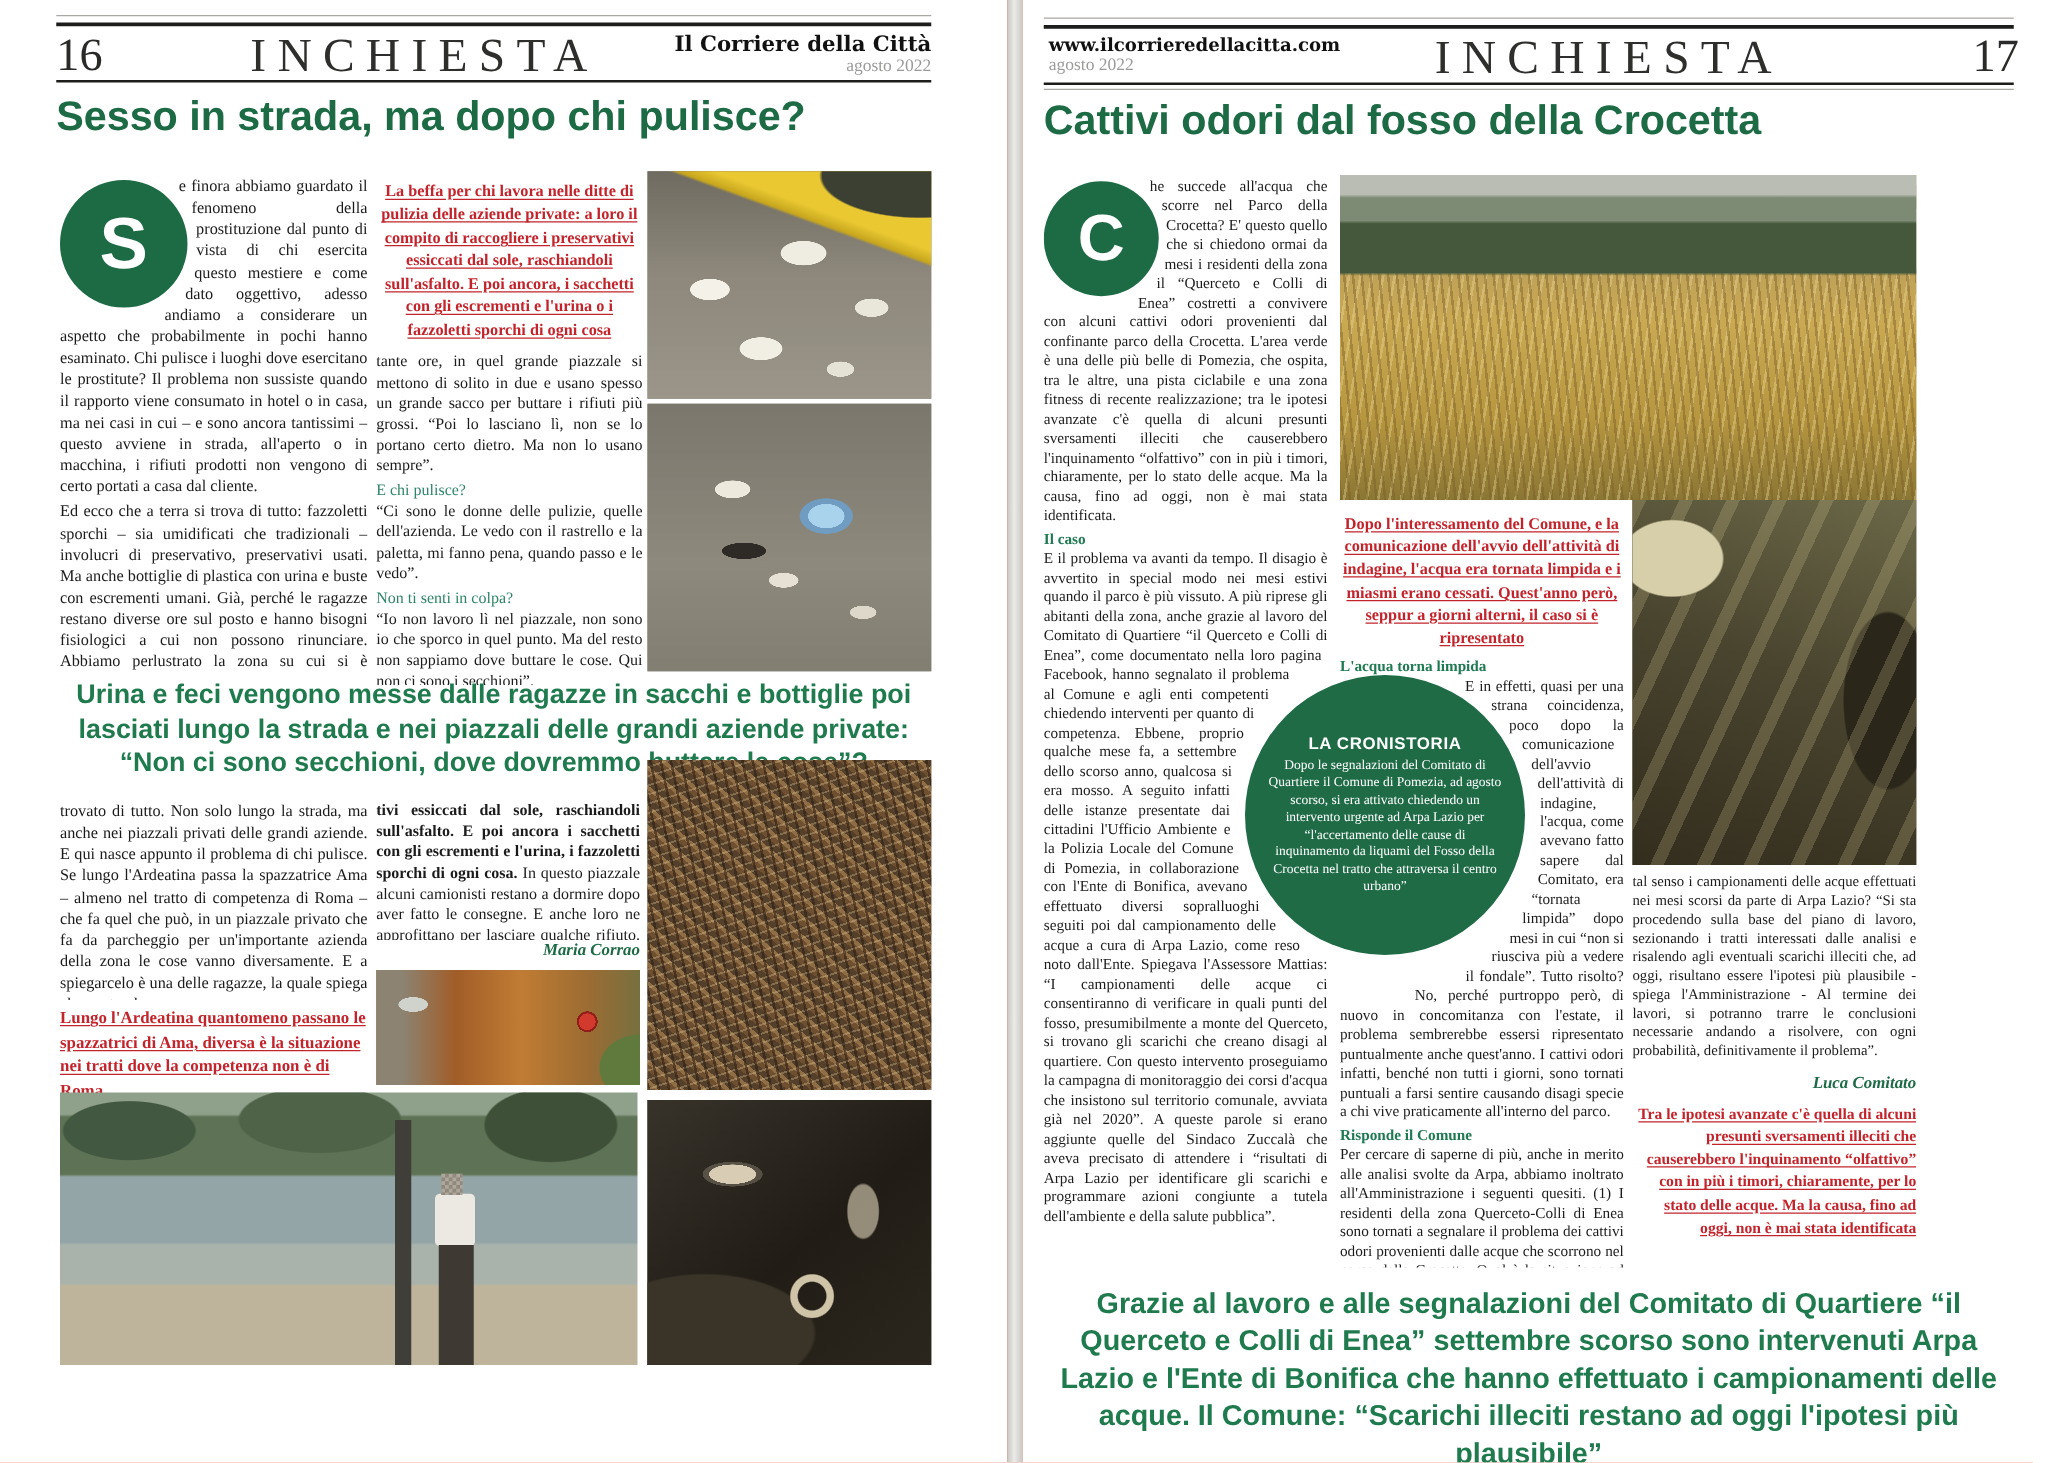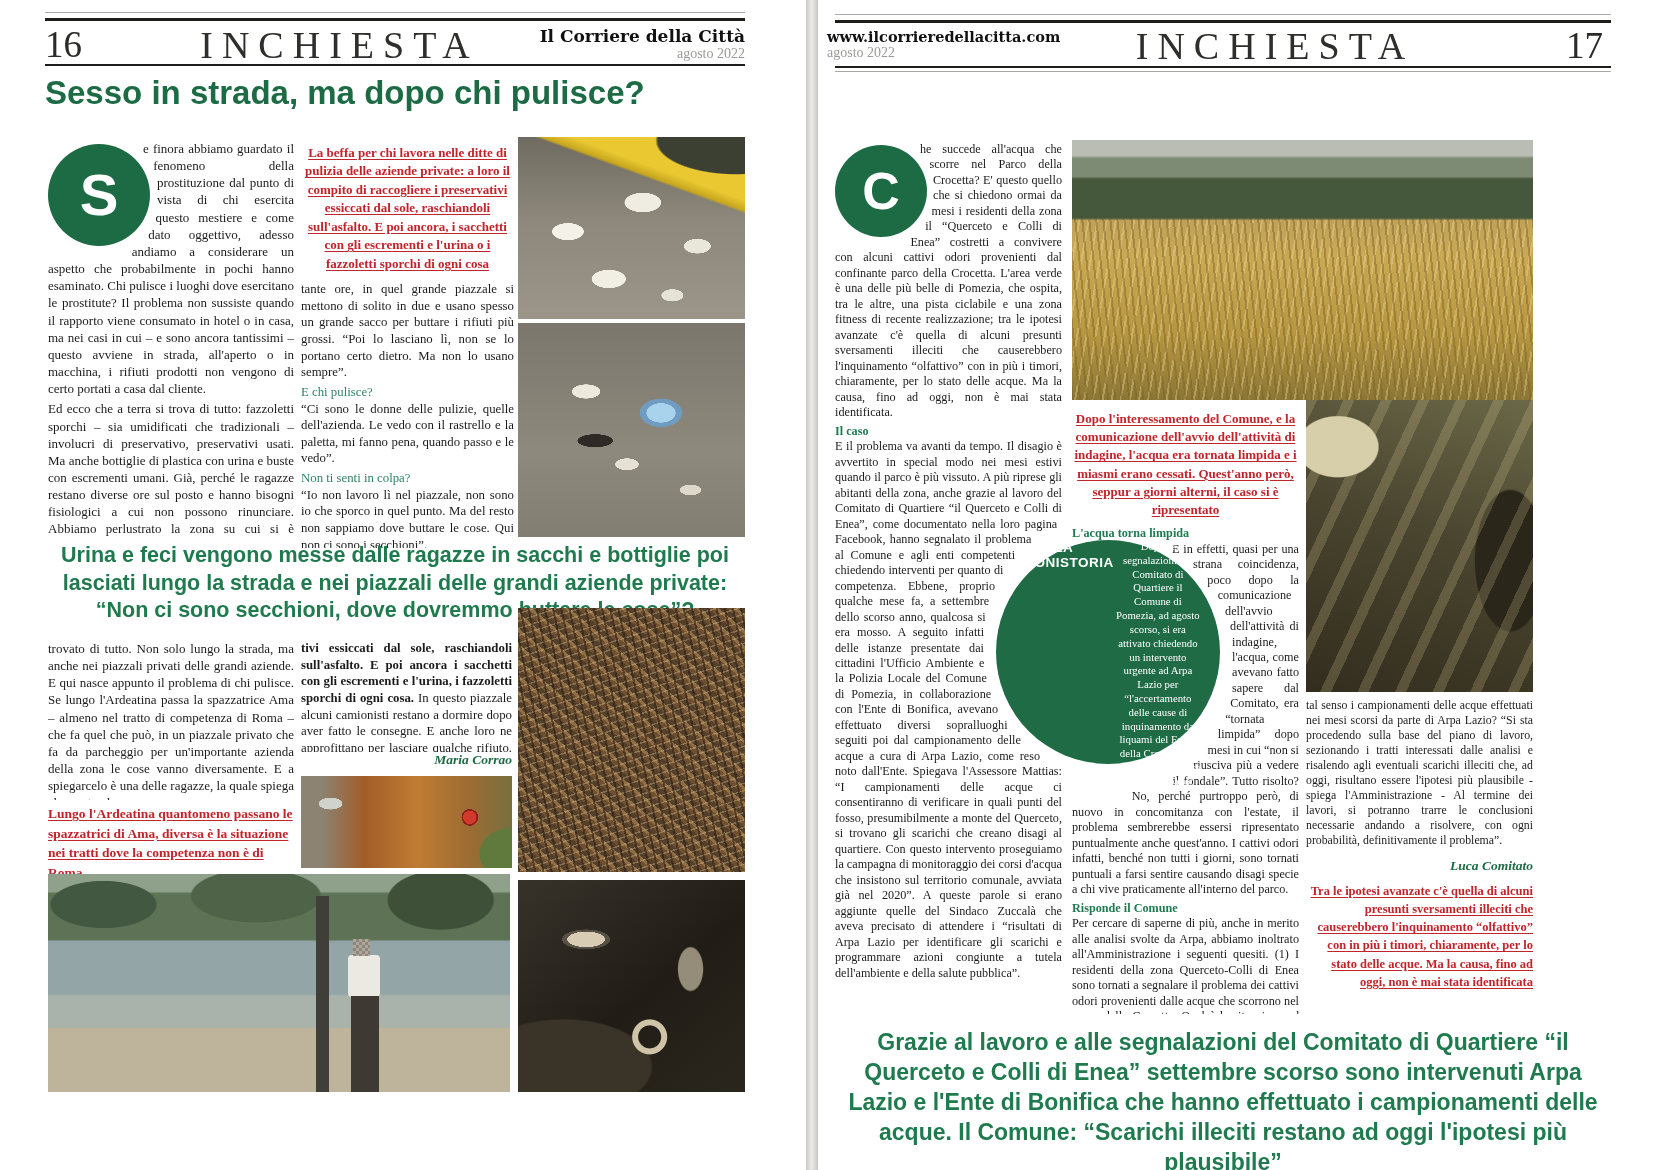--- a/index.html
+++ b/index.html
@@ -48,21 +48,21 @@
   .dropL{float:left;width:102px;height:102px;border-radius:50%;background:#1d6b45;color:#fff;
          font-family:"Liberation Sans",sans-serif;font-weight:bold;font-size:58px;line-height:102px;
          text-align:center;margin:4px 14px 6px 0;shape-outside:circle(58px at 51px 55px);}
   .dropR{float:left;width:92px;height:92px;border-radius:50%;background:#1d6b45;color:#fff;
          font-family:"Liberation Sans",sans-serif;font-weight:bold;font-size:52px;line-height:92px;
          text-align:center;margin:3px 12px 5px 0;shape-outside:circle(52px at 46px 50px);}
   
   .csp-r{float:right;width:82px;height:335px;shape-outside:circle(124px at 128px 206px);}
   .csp-l{float:left;width:160px;height:255px;shape-outside:circle(126px at 36px 124px);}
   #chrono-circle{position:absolute;left:178px;top:540px;width:224px;height:224px;border-radius:50%;
-                 background:#1e6b46;color:#fff;display:flex;flex-direction:row;justify-content:center;
+                 background:#1e6b46;color:#fff;display:flex;flex-direction:column;justify-content:center;
                  text-align:center;padding:0 18px;box-sizing:border-box;}
   #chrono-circle .ctitle{font-family:"Liberation Sans",sans-serif;font-weight:bold;font-size:13.5px;
                           letter-spacing:.5px;margin-bottom:4px;}
   #chrono-circle .ctext{font-size:10.8px;line-height:1.28;}
   
   .photo{position:absolute;overflow:hidden;}
   #ph-l1{background-color:#8a8478;background-image:
     radial-gradient(ellipse 26px 14px at 22% 52%,#f4f1e8 0 60%,rgba(244,241,232,0) 62%),
     radial-gradient(ellipse 30px 16px at 55% 36%,#efece1 0 60%,rgba(239,236,225,0) 62%),
     radial-gradient(ellipse 22px 12px at 79% 60%,#e9e6da 0 60%,rgba(233,230,218,0) 62%),
@@ -180,32 +180,33 @@
     </div>
     <div class="photo" id="ph-l6" style="left:518px;top:880px;width:227px;height:212px;"></div>
   </div>
 
   <div id="gutter"></div>
 
   <div class="page" id="page-right">
     <div class="abs rule-thin" style="left:17px;top:14px;width:776px;"></div>
     <div class="abs rule-heavy" style="left:17px;top:20px;width:776px;"></div>
 
-    <div class="abs hdr" style="left:9px;top:28px;width:776px;">
+    <div class="abs hdr" style="left:21px;top:28px;width:776px;">
       <div class="site-block">
         <div class="site">www.ilcorrieredellacitta.com</div>
         <div class="hdr-date">agosto 2022</div>
       </div>
       <div class="section-title">INCHIESTA</div>
       <div class="pagenum rightal" style="width:120px;">17</div>
     </div>
 
     <div class="abs rule-med" style="left:17px;top:66px;width:776px;"></div>
     <div class="abs rule-thin" style="left:17px;top:71px;width:776px;"></div>
 
+    <h1 class="abs" style="left:17px;top:78px;width:776px;">Cattivi odori dal fosso della Crocetta</h1>
 
     <div class="photo" id="ph-r1" style="left:254px;top:140px;width:461px;height:260px;"></div>
 
     <div class="abs txt fz122" style="left:17px;top:142px;width:227px;height:872px;">
       <div class="dropR">C</div>
       <p>he succede all'acqua che scorre nel Parco della Crocetta? E' questo quello che si chiedono ormai da mesi i residenti della zona il “Querceto e Colli di Enea” costretti a convivere con alcuni cattivi odori provenienti dal confinante parco della Crocetta. L'area verde è una delle più belle di Pomezia, che ospita, tra le altre, una pista ciclabile e una zona fitness di recente realizzazione; tra le ipotesi avanzate c'è quella di alcuni presunti sversamenti illeciti che causerebbero l'inquinamento “olfattivo” con in più i timori, chiaramente, per lo stato delle acque. Ma la causa, fino ad oggi, non è mai stata identificata.</p>
       <p class="gsub" style="margin-bottom:0;">Il caso</p>
       <p><i class="csp-r"></i><span>E il problema va avanti da tempo. Il disagio è avvertito in special modo nei mesi estivi quando il parco è più vissuto. A più riprese gli abitanti della zona, anche grazie al lavoro del Comitato di Quartiere “il Querceto e Colli di Enea”, come documentato nella loro pagina Facebook, hanno segnalato il problema al Comune e agli enti competenti chiedendo interventi per quanto di competenza. Ebbene, proprio qualche mese fa, a settembre dello scorso anno, qualcosa si era mosso. A seguito infatti delle istanze presentate dai cittadini l'Ufficio Ambiente e la Polizia Locale del Comune di Pomezia, in collaborazione con l'Ente di Bonifica, avevano effettuato diversi sopralluoghi seguiti poi dal campionamento delle acque a cura di Arpa Lazio, come reso noto dall'Ente. Spiegava l'Assessore Mattias: “I campionamenti delle acque ci consentiranno di verificare in quali punti del fosso, presumibilmente a monte del Querceto, si trovano gli scarichi che creano disagi al quartiere. Con questo intervento proseguiamo la campagna di monitoraggio dei corsi d'acqua che insistono sul territorio comunale, avviata già nel 2020”. A queste parole si erano aggiunte quelle del Sindaco Zuccalà che aveva precisato di attendere i “risultati di Arpa Lazio per identificare gli scarichi e programmare azioni congiunte a tutela dell'ambiente e della salute pubblica”.</span></p>
     </div>
 

